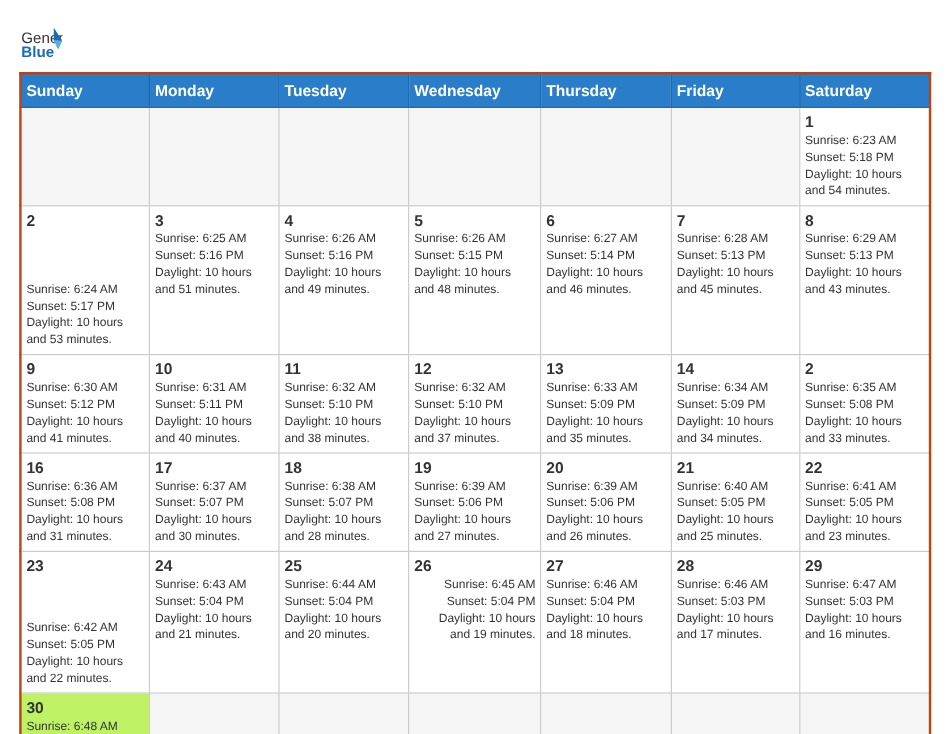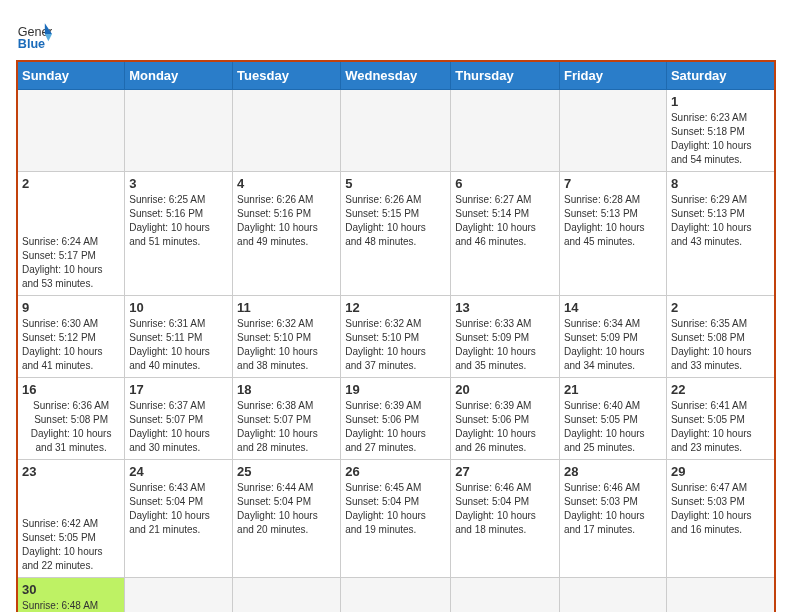--- a/index.html
+++ b/index.html
@@ -238,21 +238,21 @@
           <div class="day-number">2</div>
           <div class="day-info" style="white-space: pre-line;">Sunrise: 6:35 AM
 Sunset: 5:08 PM
 Daylight: 10 hours
 and 33 minutes.</div>
         </td>
       </tr>
       <tr>
         <td>
           <div class="day-number">16</div>
-          <div class="day-info" style="white-space: pre-line; text-align: center;">Sunrise: 6:36 AM
+          <div class="day-info" style="white-space: pre-line;">Sunrise: 6:36 AM
 Sunset: 5:08 PM
 Daylight: 10 hours
 and 31 minutes.</div>
         </td>
         <td>
           <div class="day-number">17</div>
           <div class="day-info" style="white-space: pre-line;">Sunrise: 6:37 AM
 Sunset: 5:07 PM
 Daylight: 10 hours
 and 30 minutes.</div>
@@ -310,21 +310,21 @@
         </td>
         <td>
           <div class="day-number">25</div>
           <div class="day-info" style="white-space: pre-line;">Sunrise: 6:44 AM
 Sunset: 5:04 PM
 Daylight: 10 hours
 and 20 minutes.</div>
         </td>
         <td>
           <div class="day-number">26</div>
-          <div class="day-info" style="white-space: pre-line;">Sunrise: 6:45 AM
+          <div class="day-info" style="white-space: pre-line; text-align: right;">Sunrise: 6:45 AM
 Sunset: 5:04 PM
 Daylight: 10 hours
 and 19 minutes.</div>
         </td>
         <td>
           <div class="day-number">27</div>
           <div class="day-info" style="white-space: pre-line;">Sunrise: 6:46 AM
 Sunset: 5:04 PM
 Daylight: 10 hours
 and 18 minutes.</div>

